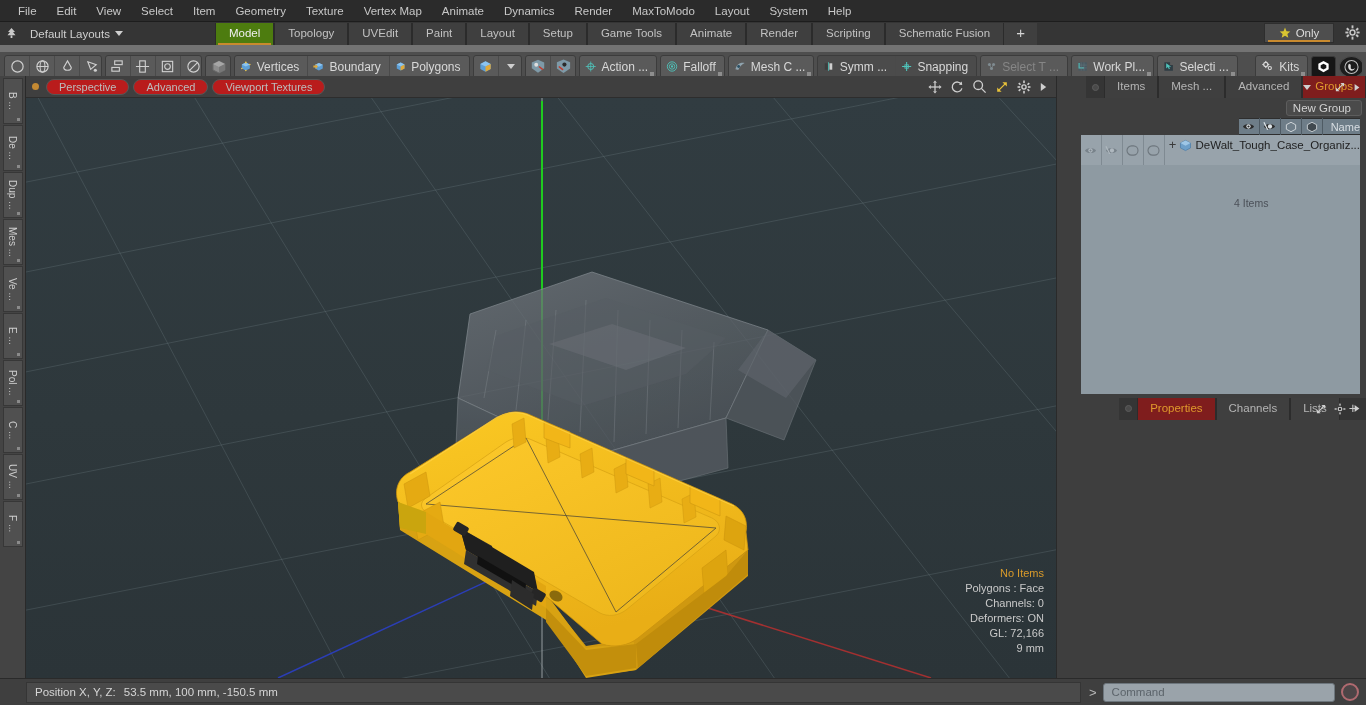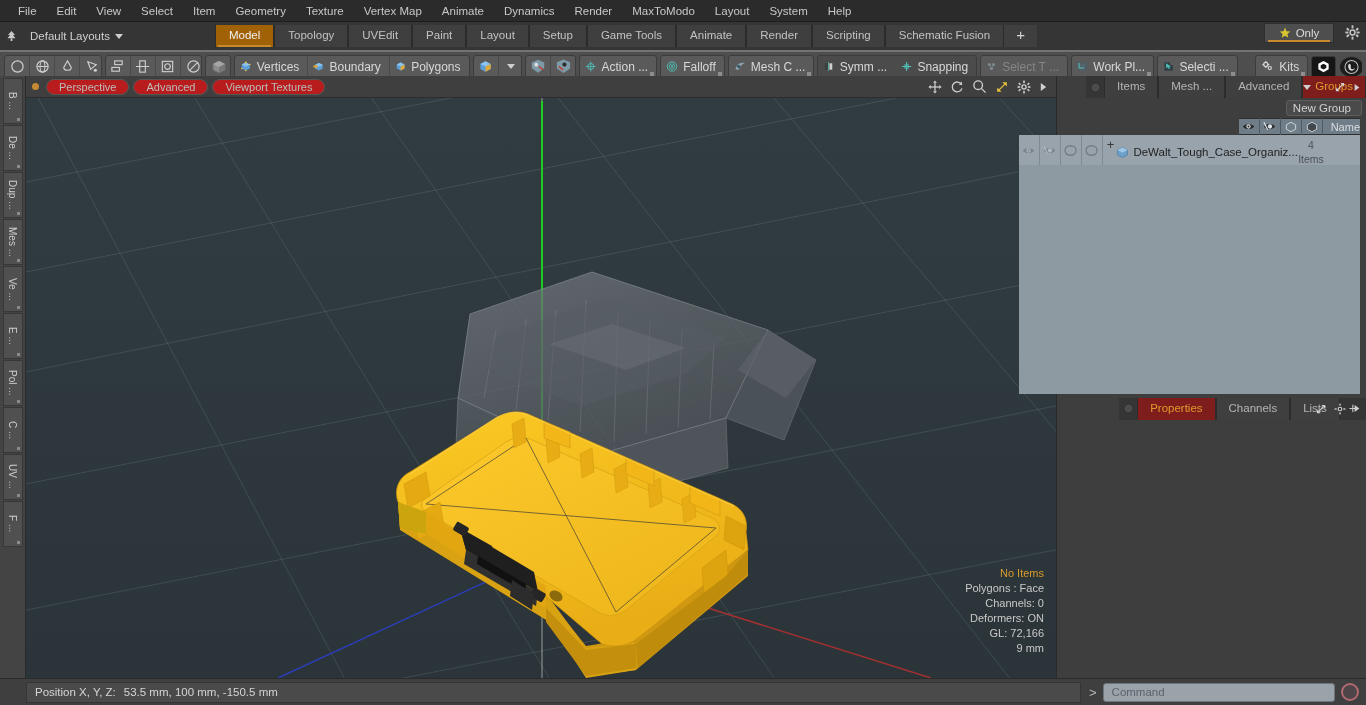--- a/index.html
+++ b/index.html
@@ -18,38 +18,38 @@
     padding-left: 8px; border-bottom: 1px solid #1d1d1d;
   }
   .menubar .mi {
     font-size: 11.5px; color: #c8c8c8; padding: 0 10px; line-height: 22px;
     white-space: nowrap; cursor: default;
   }
 
   
   .layoutbar {
     height: 30px; background: #353535; display: flex; align-items: center;
-    border-bottom: 2px solid #737373; position: relative;
+    border-bottom: 7px solid #737373; position: relative;
   }
   .home-icon { width: 22px; height: 22px; display:flex; align-items:center; justify-content:center; }
   .layouts-label {
     font-size: 11.5px; color: #cfcfcf; padding: 0 8px; display: flex;
     align-items: center; gap: 5px; white-space: nowrap;
   }
   .caret-dn {
     width: 0; height: 0; border-left: 4px solid transparent;
     border-right: 4px solid transparent; border-top: 5px solid #cfcfcf;
   }
   .tabs { display: flex; align-items: stretch; height: 22px; margin-left: 84px; }
   .tab {
     font-size: 11.5px; color: #c2c2c2; padding: 0 13px; line-height: 21px;
     background: #3f3f3f; border-left: 1px solid #2b2b2b; border-right: 1px solid #2b2b2b;
     position: relative; white-space: nowrap; cursor: default;
   }
-  .tab.active { background: #a16207; color: #f0f0f0; }
+  .tab.active { background: #4d7c0f; color: #f0f0f0; }
   .tab.active::after {
     content:''; position:absolute; left:2px; right:2px; bottom:0; height:2px; background:#c98a2e;
   }
   .tab-plus {
     font-size: 15px; color: #d4d4d4; padding: 0 12px; line-height: 20px; background: #3f3f3f;
   }
   .only-box {
     position: absolute; right: 32px; top: 1px; height: 20px; width: 70px;
     background: #4e4e4e; display: flex; align-items: center; justify-content: center;
     gap: 5px; border: 1px solid #2e2e2e;
@@ -839,21 +839,21 @@
                 <rect x="1" y="1" width="12" height="10" rx="5" fill="none" stroke="#6d767d" stroke-width="1.2"></rect>
               </svg>
           </div>
           <div class="lcol">
             <svg width="13" height="11" viewBox="0 0 14 12">
                 <rect x="1" y="1" width="12" height="10" rx="5" fill="none" stroke="#6d767d" stroke-width="1.2"></rect>
               </svg>
           </div>
           <div class="lrow-content">
             <div class="expand-plus">+</div>
-            <div style="display:flex;flex-direction:row;">
+            <div style="display:flex;flex-direction:column;gap:44px;">
               <div style="display:flex;align-items:center;gap:4px;">
                 <svg width="13" height="13" viewBox="0 0 14 14">
                   <path d="M7 1.5 L12.4 4.4 L12.4 9.6 L7 12.5 L1.6 9.6 L1.6 4.4 Z" fill="#6d9fc9" stroke="#4d7ea8" stroke-width="0.8"></path>
                   <path d="M7 1.5 L12.4 4.4 L7 7.2 L1.6 4.4 Z" fill="#9ec6e6"></path>
                 </svg>
                 <span class="itemname">DeWalt_Tough_Case_Organiz...</span>
               </div>
               <div class="itemsub">4 Items</div>
             </div>
           </div>

